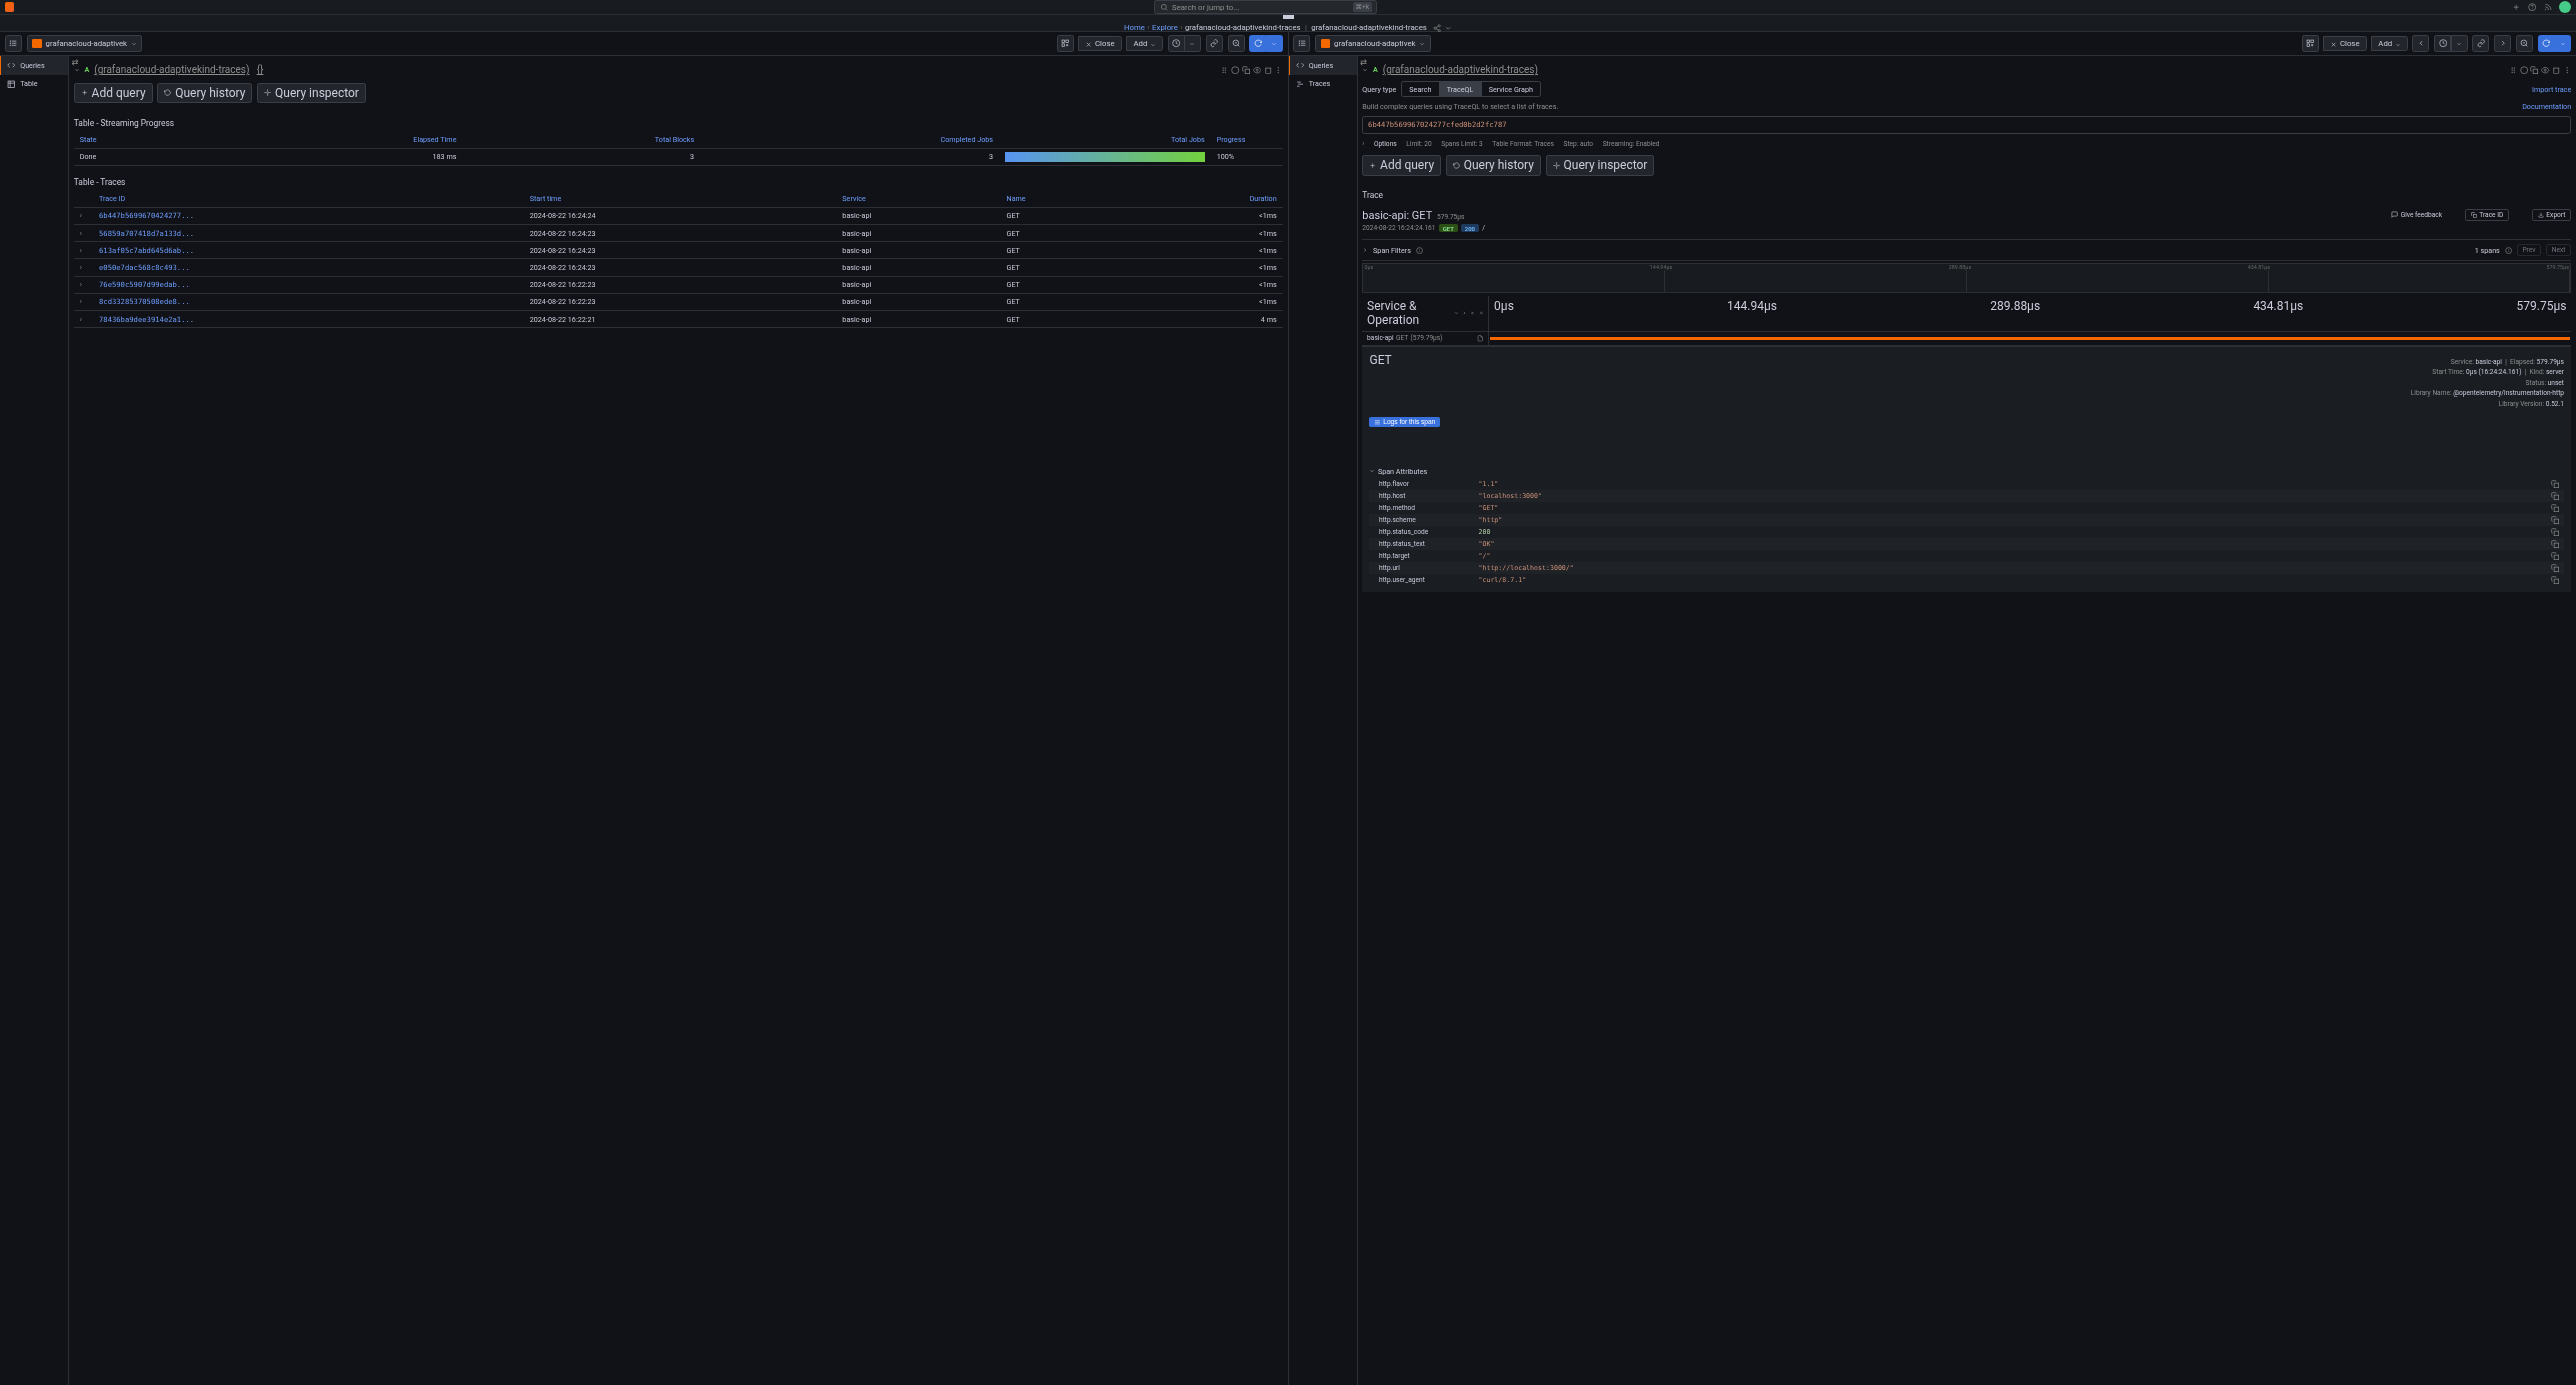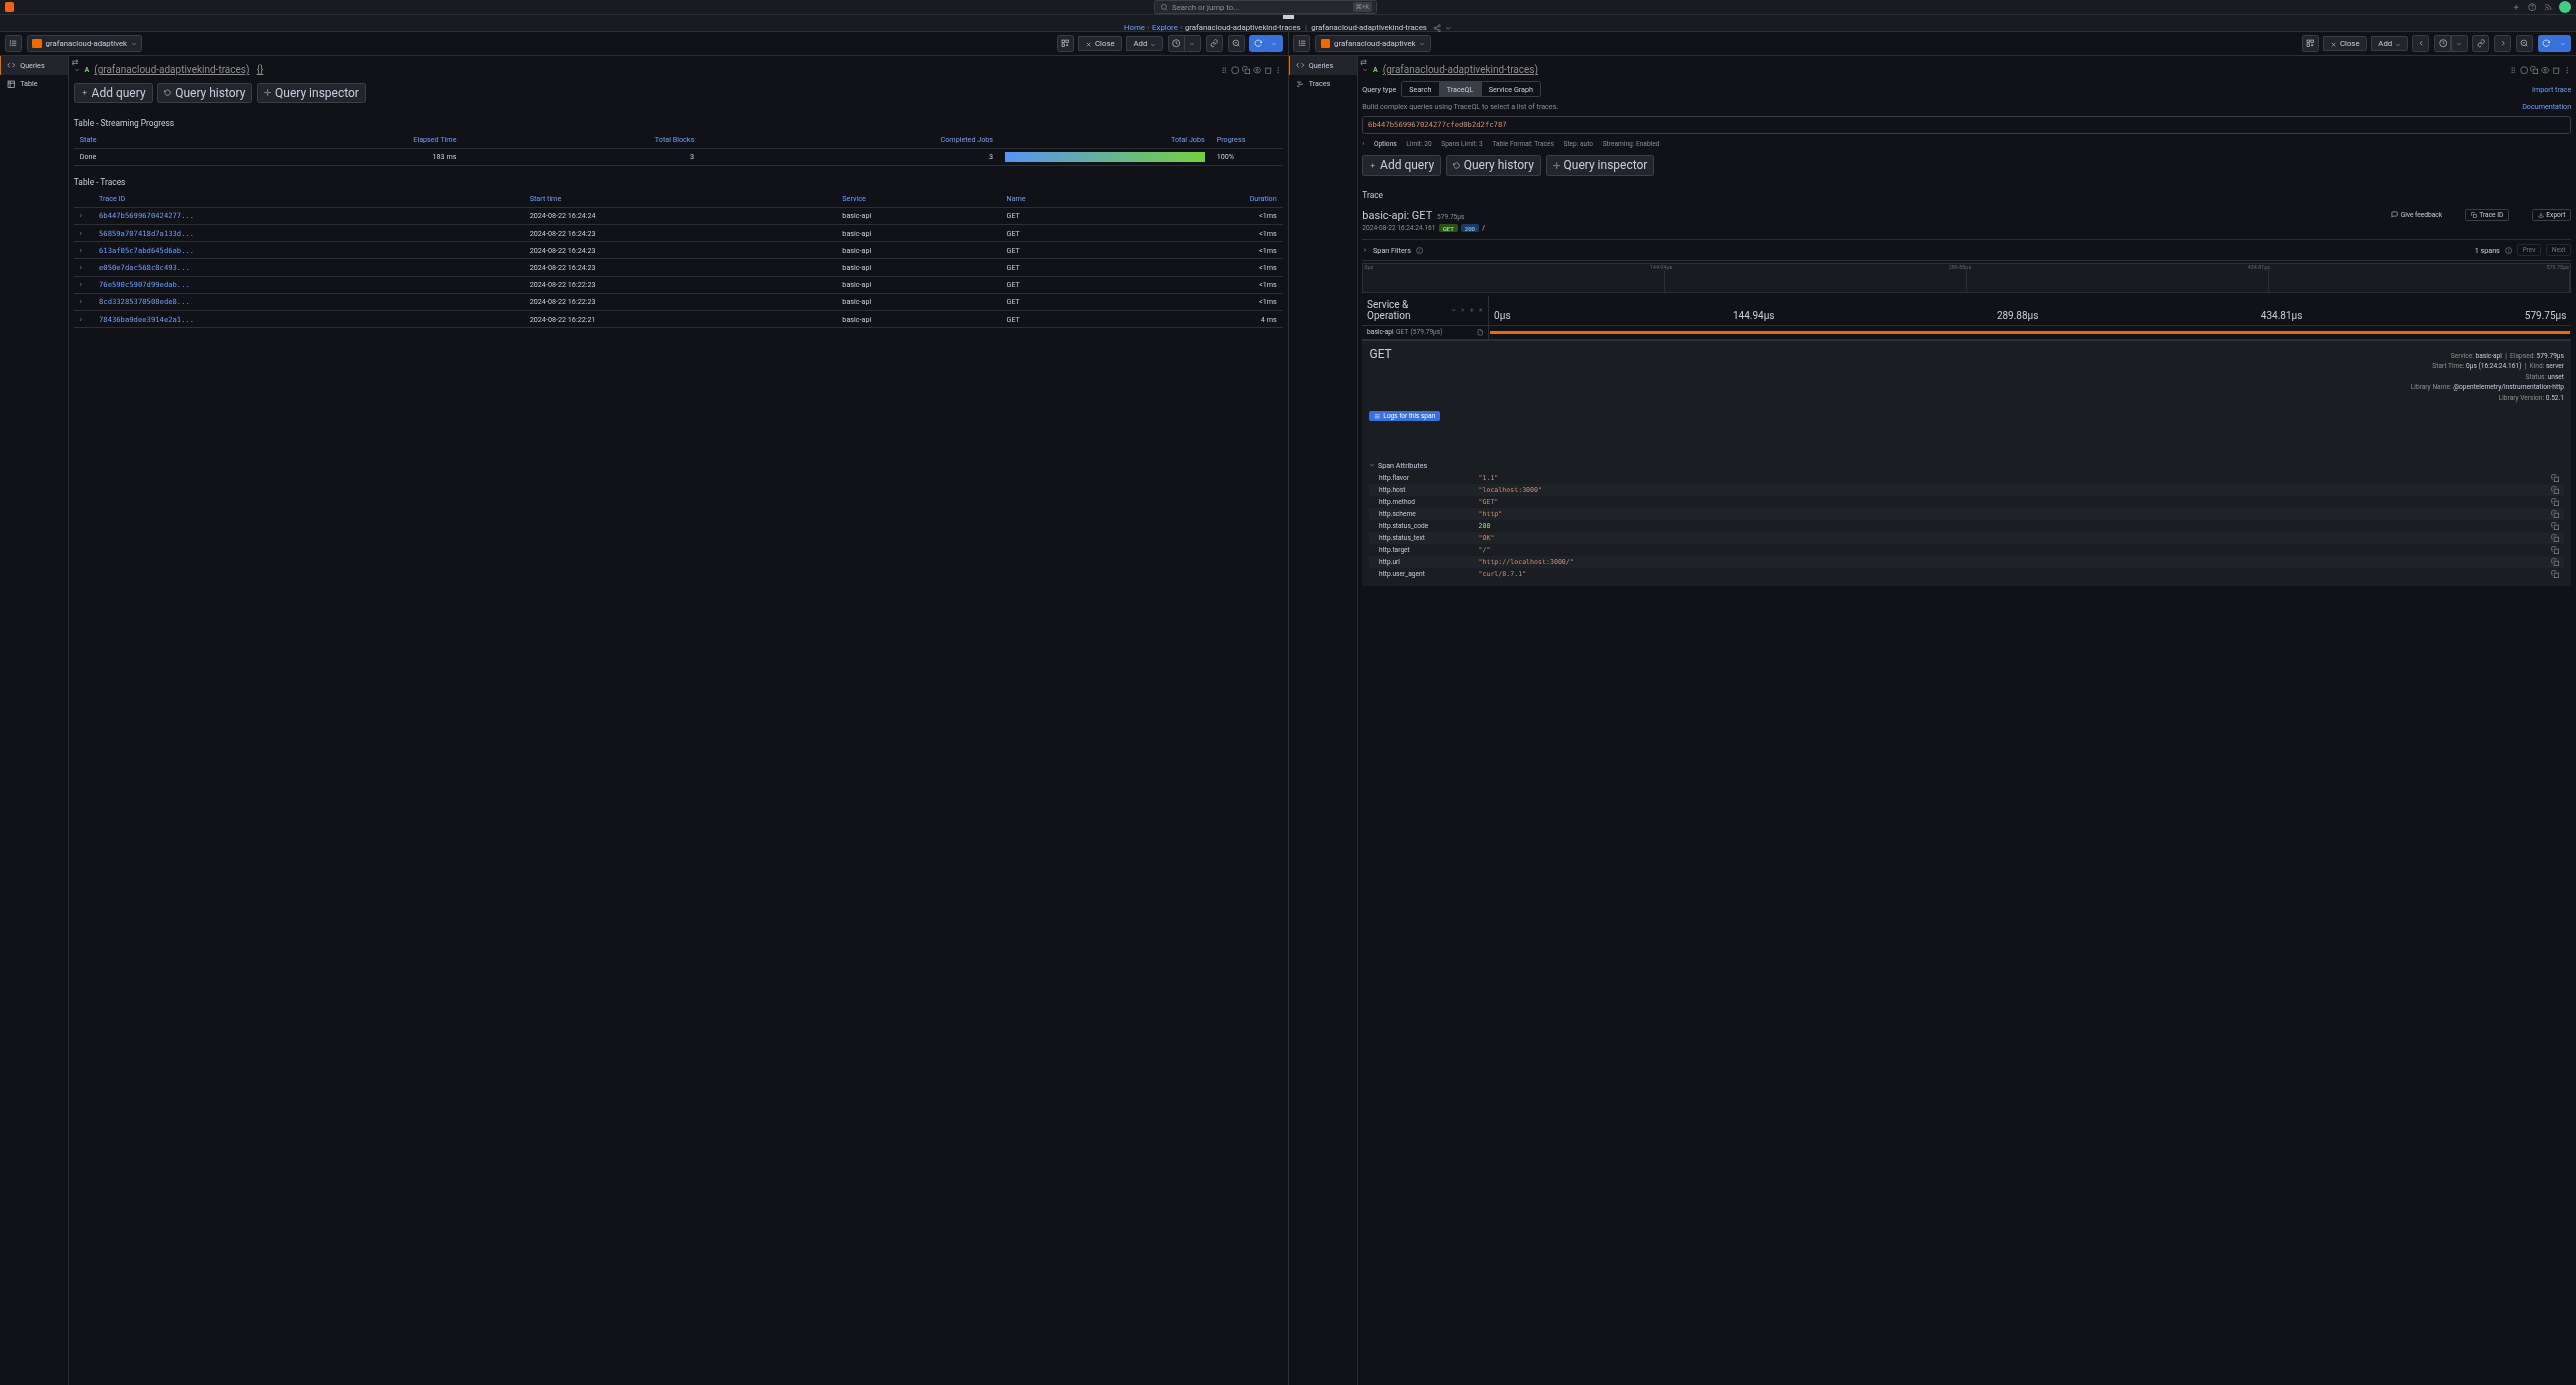--- a/index.html
+++ b/index.html
@@ -386,22 +386,21 @@
     }
     .minimap-grid > div {
       flex: 1;
       border-right: 0.6px solid #2c2f34;
     }
     
     
     .gantt-header {
       display: flex;
       border-bottom: 0.6px solid #2c2f34;
-      font-size: 10px;
-      align-items: flex-end;
+      font-size: 12px;
     }
     .gantt-left-header {
       width: 127px;
       padding: 3.6px 4.8px;
       display: flex;
       align-items: center;
       gap: 3.6px;
       border-right: 0.6px solid #2c2f34;
     }
     .gantt-right-header {

